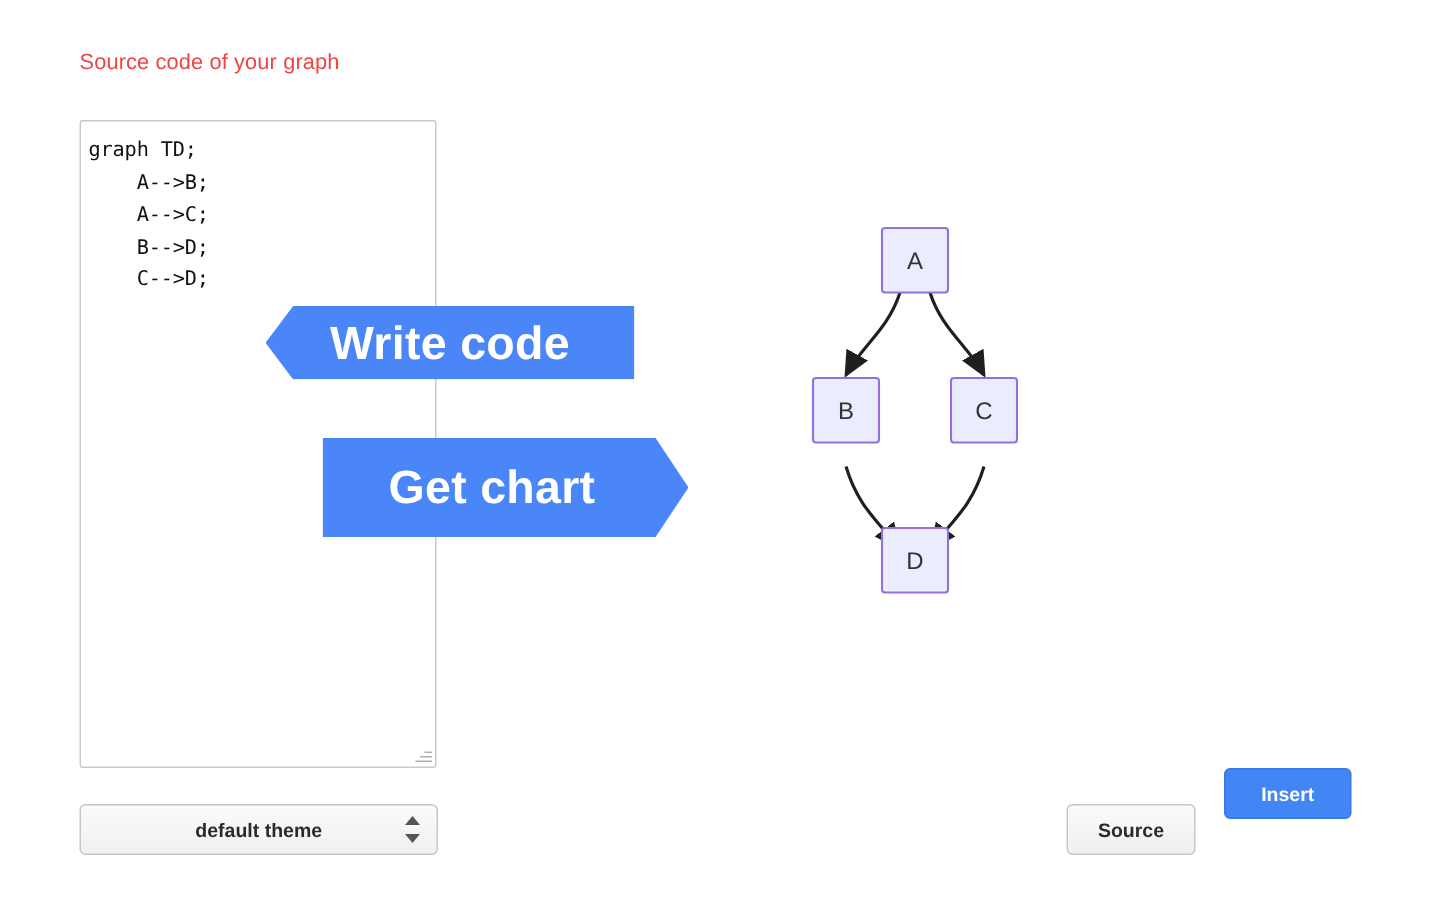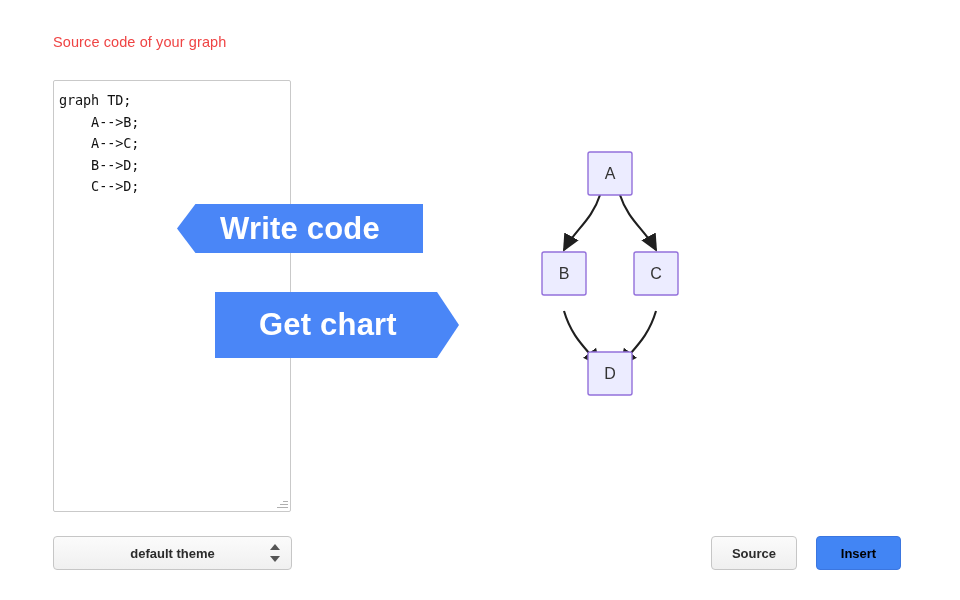--- a/index.html
+++ b/index.html
@@ -178,25 +178,25 @@
   .btn-cancel {
     left: 711px;
     top: 536px;
     width: 86px;
     border: 1px solid #c6c6c6;
     background: linear-gradient(to bottom, #fbfbfb 0%, #efefef 100%);
     color: #2b2b2b;
   }
   .btn-insert {
     left: 816px;
-    top: 536px;
+    top: 512px;
     width: 85px;
     border: 1px solid #3b76e0;
     background: #4285f4;
-    color: #000000;
+    color: #ffffff;
   }
 </style>
 </head>
 <body>
 
 <div class="page-label">Source code of your graph</div>
 
 <div class="code-area">
   <pre class="code-text">graph TD;
     A--&gt;B;

